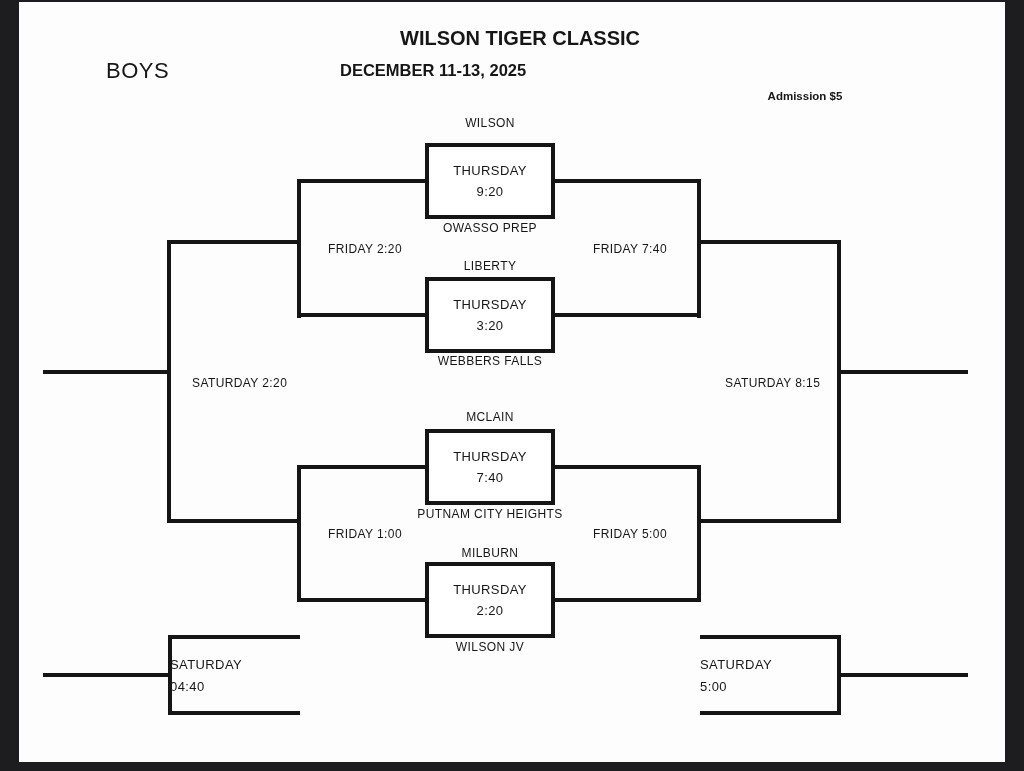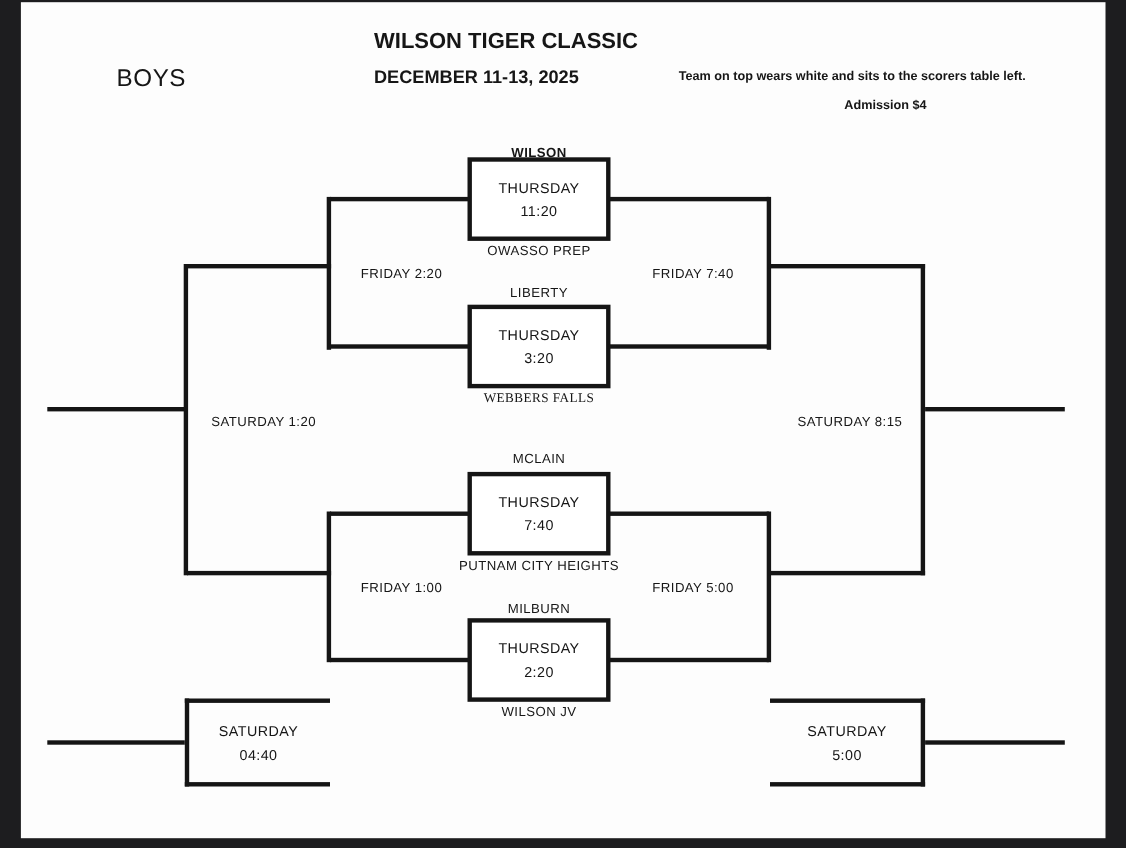--- a/index.html
+++ b/index.html
@@ -5,75 +5,74 @@
   html,body{margin:0;padding:0;background:#0f0f10;}
   .stage{
     position:relative;width:1024px;height:771px;overflow:hidden;
     background:#1d1d1f;
     font-family:"Liberation Sans", sans-serif;
     color:#161616;
   }
   .page{position:absolute;left:19px;top:2px;width:986px;height:760px;background:#fdfdfd;}
   .line{position:absolute;background:#151515;}
   .division{position:absolute;left:106px;top:58px;font-size:22px;letter-spacing:.5px;}
-  .hdr-title{position:absolute;left:340px;top:27px;width:300px;text-align:left;font-weight:bold;font-size:20px;}
+  .hdr-title{position:absolute;left:340px;top:27px;width:300px;text-align:right;font-weight:bold;font-size:20px;}
   .hdr-dates{position:absolute;left:340px;top:61px;width:300px;text-align:left;font-weight:bold;font-size:16.5px;}
   .note{position:absolute;left:617px;top:64px;font-size:11.5px;font-weight:bold;}
   .admission{position:absolute;left:690px;top:90px;width:230px;text-align:center;font-size:11.5px;font-weight:bold;}
   .gamebox{
     position:absolute;left:425px;width:130px;height:76px;box-sizing:border-box;
     border:4px solid #151515;background:#fff;
     display:flex;flex-direction:column;align-items:center;justify-content:center;
     gap:6px;font-size:13px;letter-spacing:.4px;
   }
   .team{position:absolute;left:380px;width:220px;text-align:center;font-size:12px;letter-spacing:.4px;}
   .round{position:absolute;font-size:12px;letter-spacing:.4px;white-space:nowrap;}
-  .placement{position:absolute;text-align:center;font-size:13px;letter-spacing:.4px;line-height:22px;}
+  .placement{position:absolute;text-align:left;font-size:13px;letter-spacing:.4px;line-height:22px;}
 </style>
 </head>
 <body>
 
 <div class="stage">
   <div class="page"></div>
 
   <div class="division">BOYS</div>
   <div class="hdr-title">WILSON TIGER CLASSIC</div>
   <div class="hdr-dates">DECEMBER 11-13, 2025</div>
-  <div class="note">Team on top wears white and sits to the scorers table left.</div>
-  <div class="admission">Admission $4</div>
+  <div class="admission">Admission $5</div>
 
   <div class="gamebox" style="top:143px;">
     <div>THURSDAY</div>
-    <div>11:20</div>
+    <div>9:20</div>
   </div>
   <div class="gamebox" style="top:277px;">
     <div>THURSDAY</div>
     <div>3:20</div>
   </div>
   <div class="gamebox" style="top:429px;">
     <div>THURSDAY</div>
     <div>7:40</div>
   </div>
   <div class="gamebox" style="top:562px;">
     <div>THURSDAY</div>
     <div>2:20</div>
   </div>
 
-  <div class="team" style="top:132px;font-weight:bold;">WILSON</div>
+  <div class="team" style="top:116px;">WILSON</div>
   <div class="team" style="top:221px;">OWASSO PREP</div>
   <div class="team" style="top:259px;">LIBERTY</div>
-  <div class="team" style="top:354px;font-family:Liberation Serif, serif;">WEBBERS FALLS</div>
+  <div class="team" style="top:354px;">WEBBERS FALLS</div>
   <div class="team" style="top:410px;">MCLAIN</div>
   <div class="team" style="top:507px;">PUTNAM CITY HEIGHTS</div>
   <div class="team" style="top:546px;">MILBURN</div>
   <div class="team" style="top:640px;">WILSON JV</div>
 
   <div class="round" style="left:328px;top:242px;">FRIDAY 2:20</div>
   <div class="round" style="left:593px;top:242px;">FRIDAY 7:40</div>
-  <div class="round" style="left:192px;top:376px;">SATURDAY 1:20</div>
+  <div class="round" style="left:192px;top:376px;">SATURDAY 2:20</div>
   <div class="round" style="left:725px;top:376px;">SATURDAY 8:15</div>
   <div class="round" style="left:328px;top:527px;">FRIDAY 1:00</div>
   <div class="round" style="left:593px;top:527px;">FRIDAY 5:00</div>
 
   <div class="placement" style="left:170px;top:654px;width:130px;">
     <div>SATURDAY</div>
     <div>04:40</div>
   </div>
   <div class="placement" style="left:700px;top:654px;width:140px;">
     <div>SATURDAY</div>

